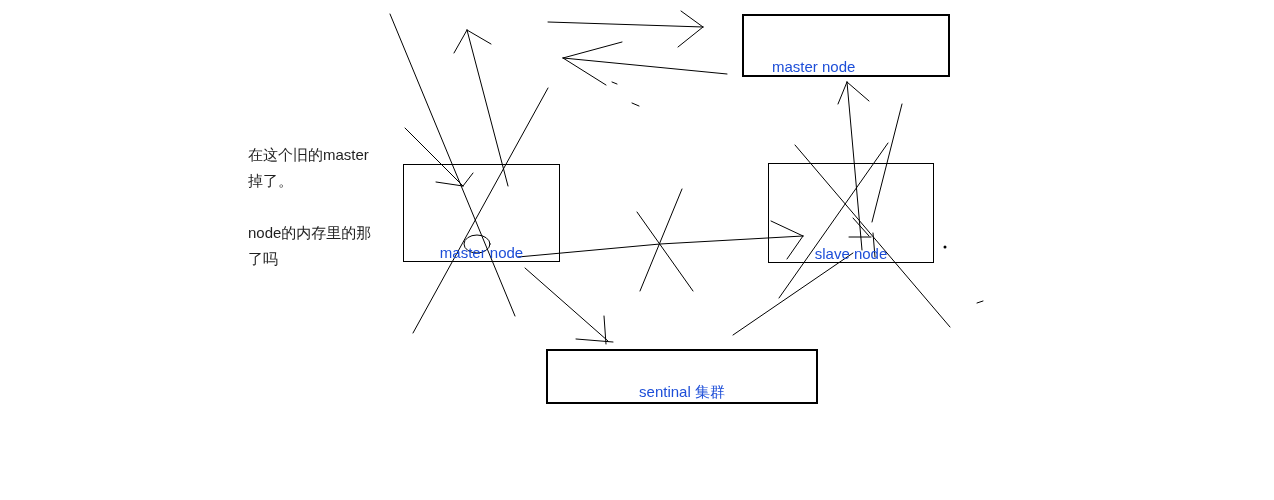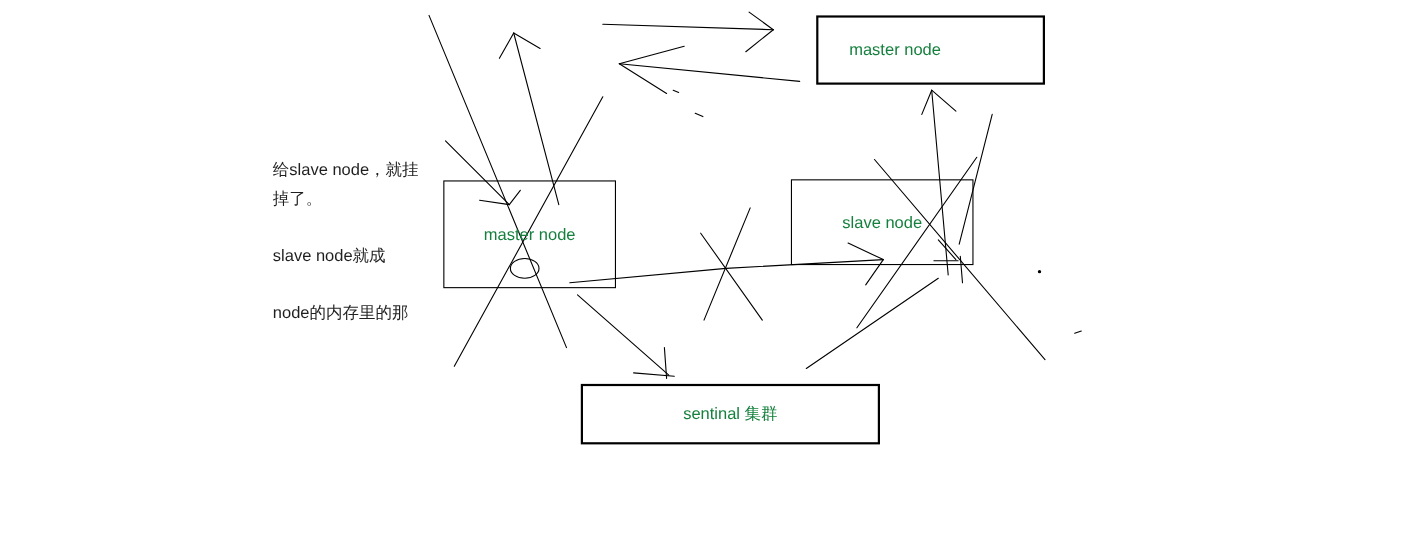--- a/index.html
+++ b/index.html
@@ -7,31 +7,31 @@
     position:relative;
     width:1274px;height:500px;
     background:#ffffff;
     overflow:hidden;
     font-family:"Liberation Sans","DejaVu Sans",sans-serif;
   }
   .strokes{position:absolute;left:0;top:0;width:1274px;height:500px;}
   .box{
     position:absolute;
     border:1px solid #000;
-    display:flex;align-items:center;justify-content:center;
-    font-size:15px;color:#15803d;
+    display:flex;align-items:flex-end;justify-content:center;
+    font-size:15px;color:#1d4ed8;
     background:transparent;
     box-sizing:border-box;
   }
   .box.thick{border-width:2px;}
   .box.left-label{justify-content:flex-start;padding-left:28px;}
   #box-master-top{left:742px;top:14px;width:208px;height:63px;}
   #box-master-left{left:403px;top:164px;width:157px;height:98px;}
-  #box-slave{left:719px;top:163px;width:166px;height:78px;}
-  #box-sentinal{left:528px;top:349px;width:272px;height:55px;}
+  #box-slave{left:768px;top:163px;width:166px;height:100px;}
+  #box-sentinal{left:546px;top:349px;width:272px;height:55px;}
   .notes{
     position:absolute;left:248px;top:142px;
     font-size:15px;line-height:26px;color:#1f1f1f;
     white-space:nowrap;
   }
   .notes .para{margin:0 0 26px 0;}
   .notes .line{height:26px;}
 </style>
 </head>
 <body>
@@ -126,24 +126,24 @@
   <div class="box" id="box-slave">
     <span>slave node</span>
   </div>
 
   <div class="box thick" id="box-sentinal">
     <span>sentinal 集群</span>
   </div>
 
   <div class="notes">
     <div class="para">
-      <div class="line">给slave node，就挂</div>
+      <div class="line">在这个旧的master</div>
       <div class="line">掉了。</div>
     </div>
     <div class="para">
-      <div class="line">slave node就成</div>
     </div>
     <div class="para">
       <div class="line">node的内存里的那</div>
+      <div class="line">了吗</div>
     </div>
   </div>
 
 </div>
 
 </body></html>

